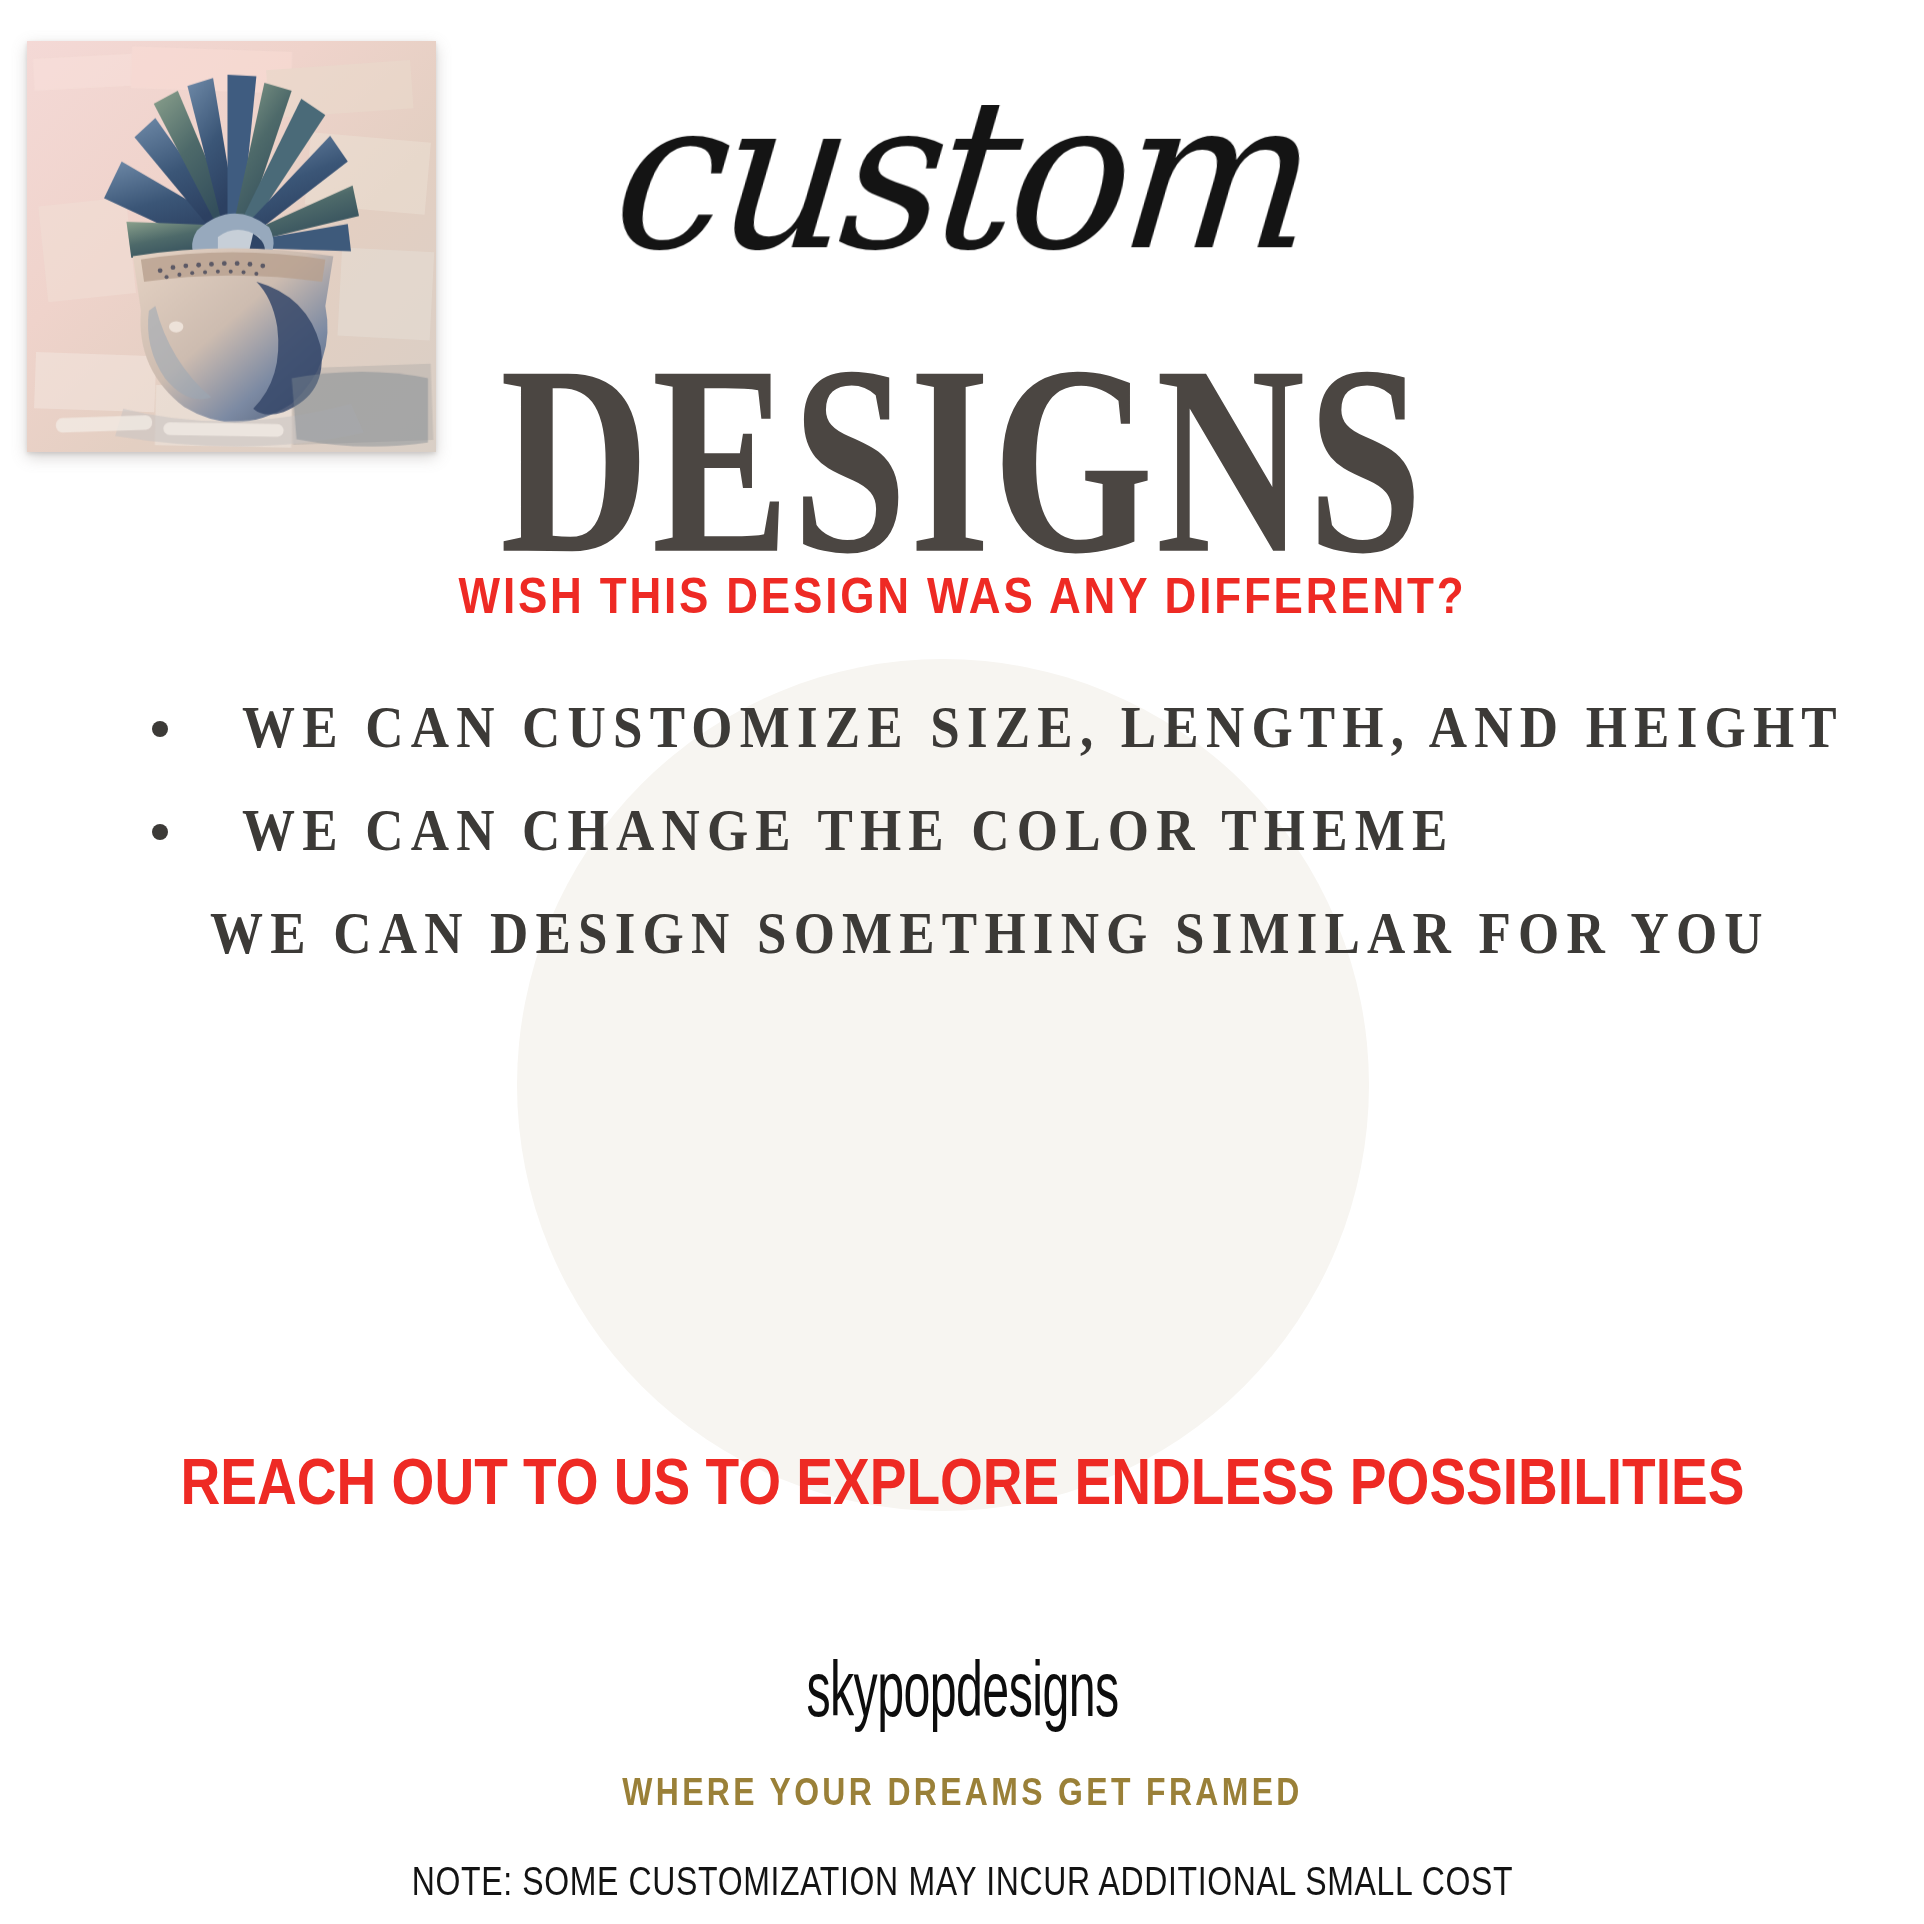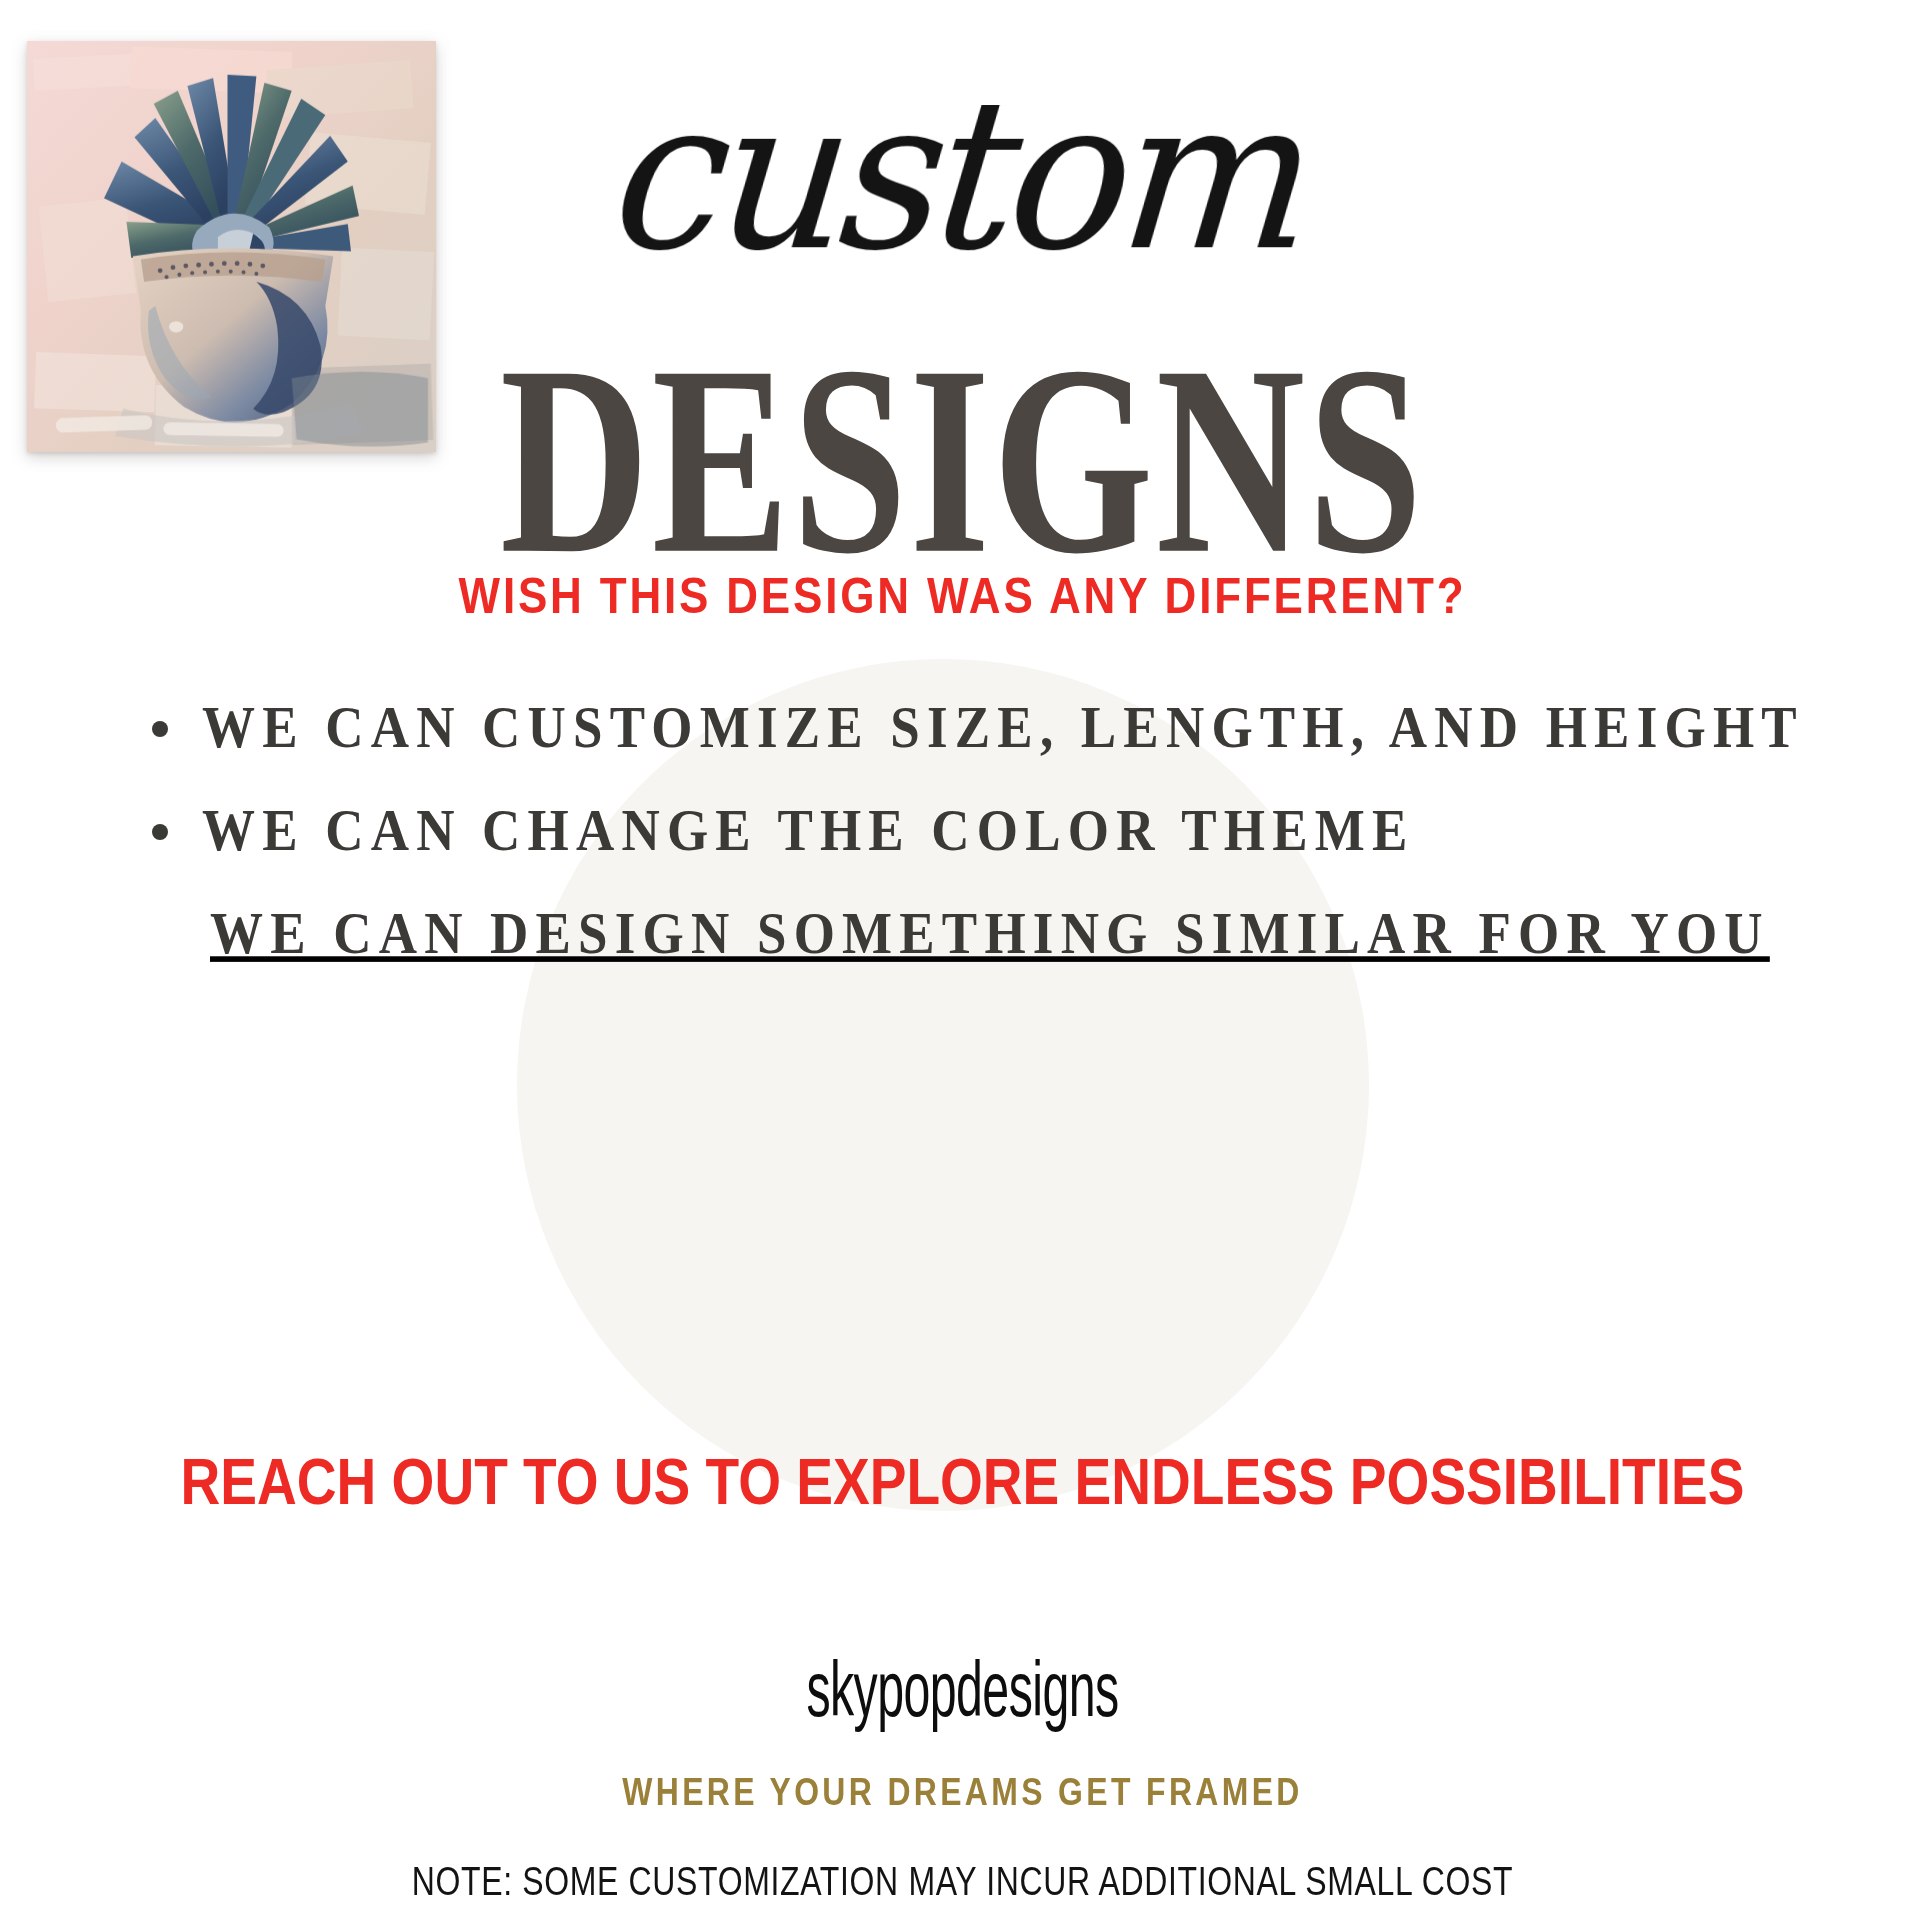--- a/index.html
+++ b/index.html
@@ -78,20 +78,21 @@
   .bullet-list{
     position:absolute;
     left:152px; top:704px;
     width:1684px;
     z-index:4;
   }
   .bullet-row{
     display:flex;
     align-items:baseline;
     height:103px;
+    gap:40px;
   }
   .bullet-dot{
     flex:0 0 auto;
     width:16px;height:16px;
     border-radius:50%;
     background:#3c3a37;
     margin-right:34px;
     position:relative;
     top:-11.2px;
   }
@@ -104,21 +105,20 @@
     letter-spacing:7.2px;
     white-space:nowrap;
     transform:scaleY(1.12);
     transform-origin:left bottom;
   }
   .cont-row{
     display:flex;
     align-items:baseline;
     height:103px;
     padding-left:0px;
-    text-decoration:underline;
   }
   .cont-text{
     font-family:"Liberation Serif", serif;
     font-weight:700;
     font-size:53px;
     line-height:1;
     color:#3c3a37;
     letter-spacing:7.2px;
     white-space:nowrap;
     transform:scaleY(1.12);

